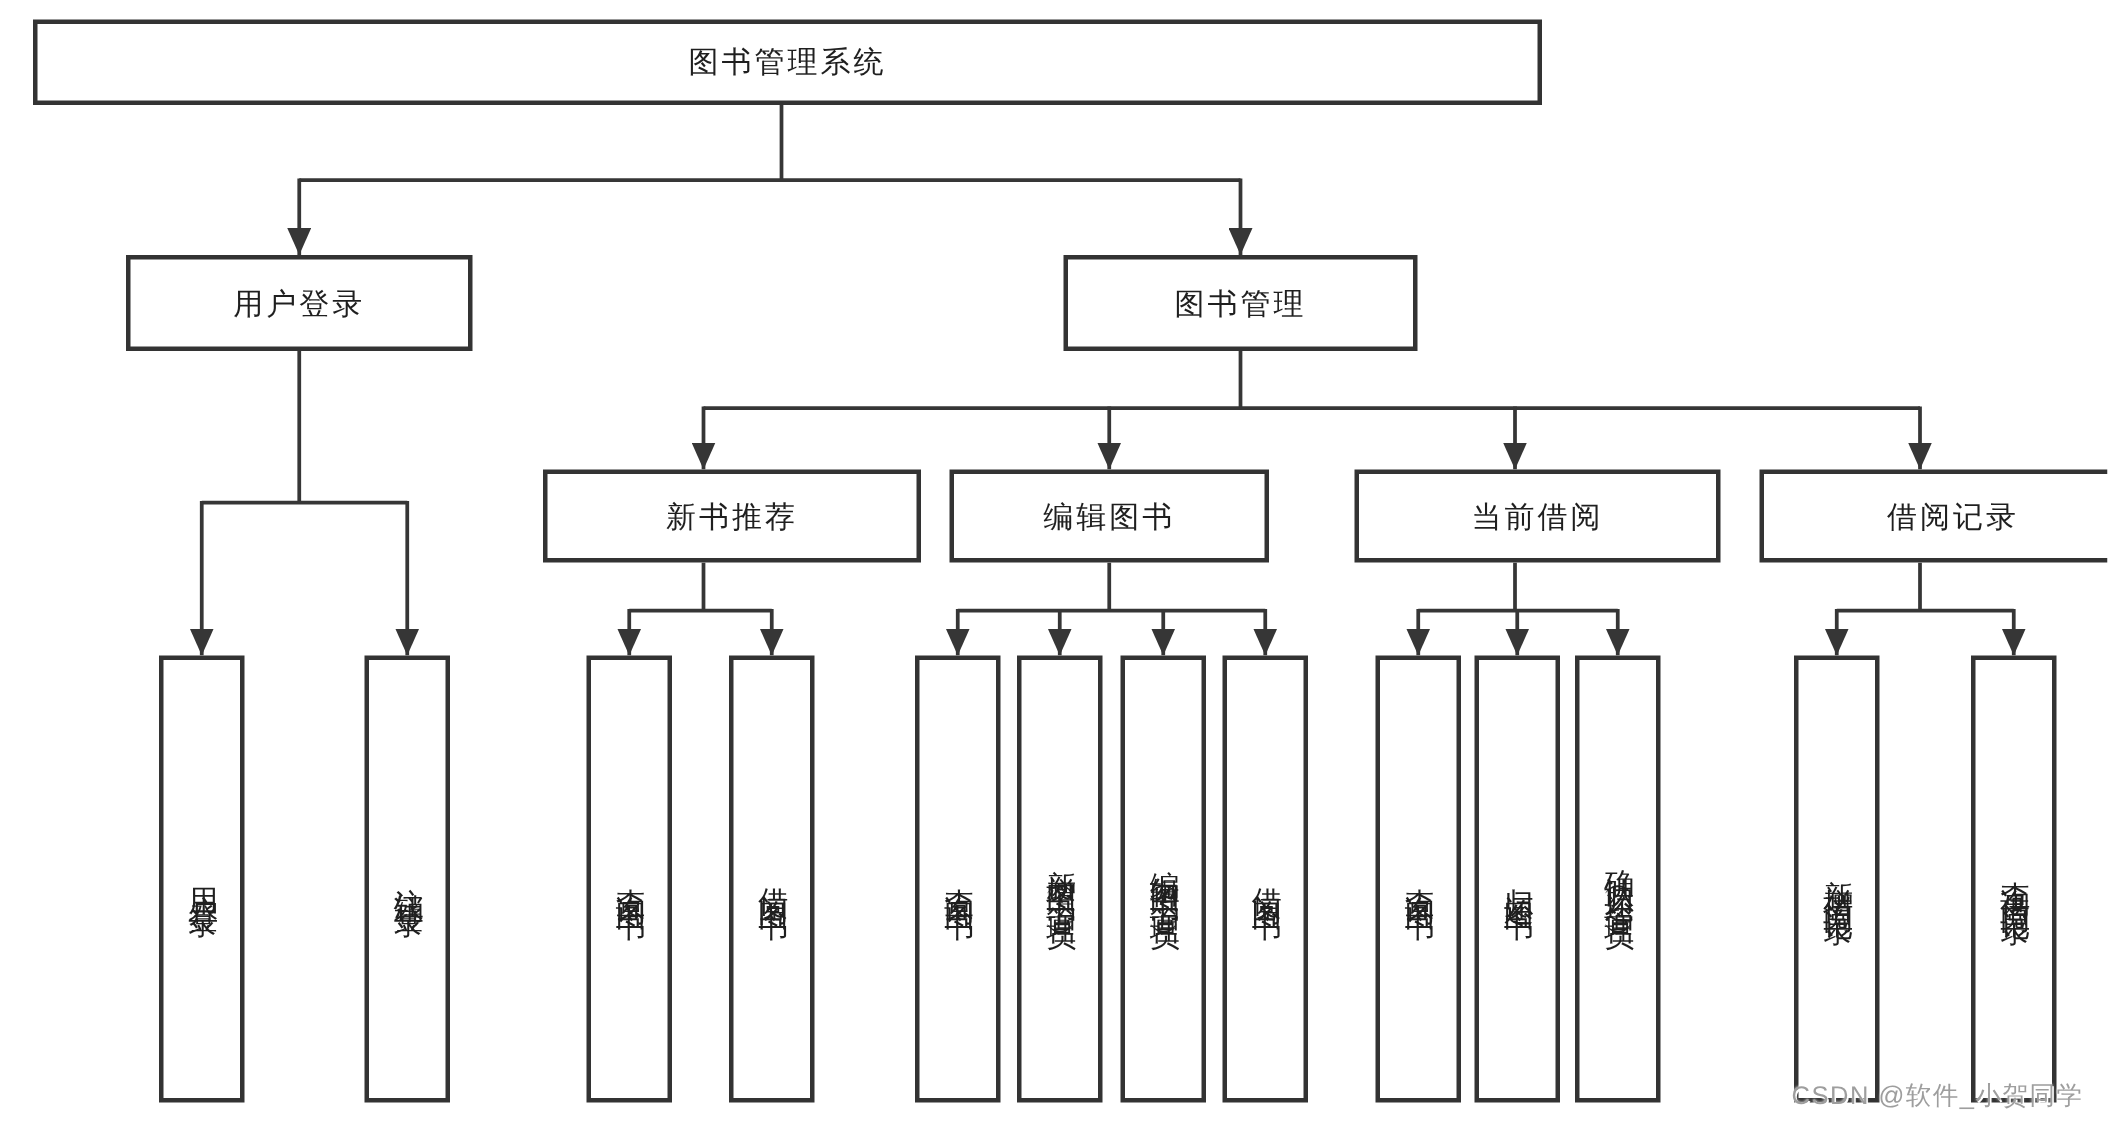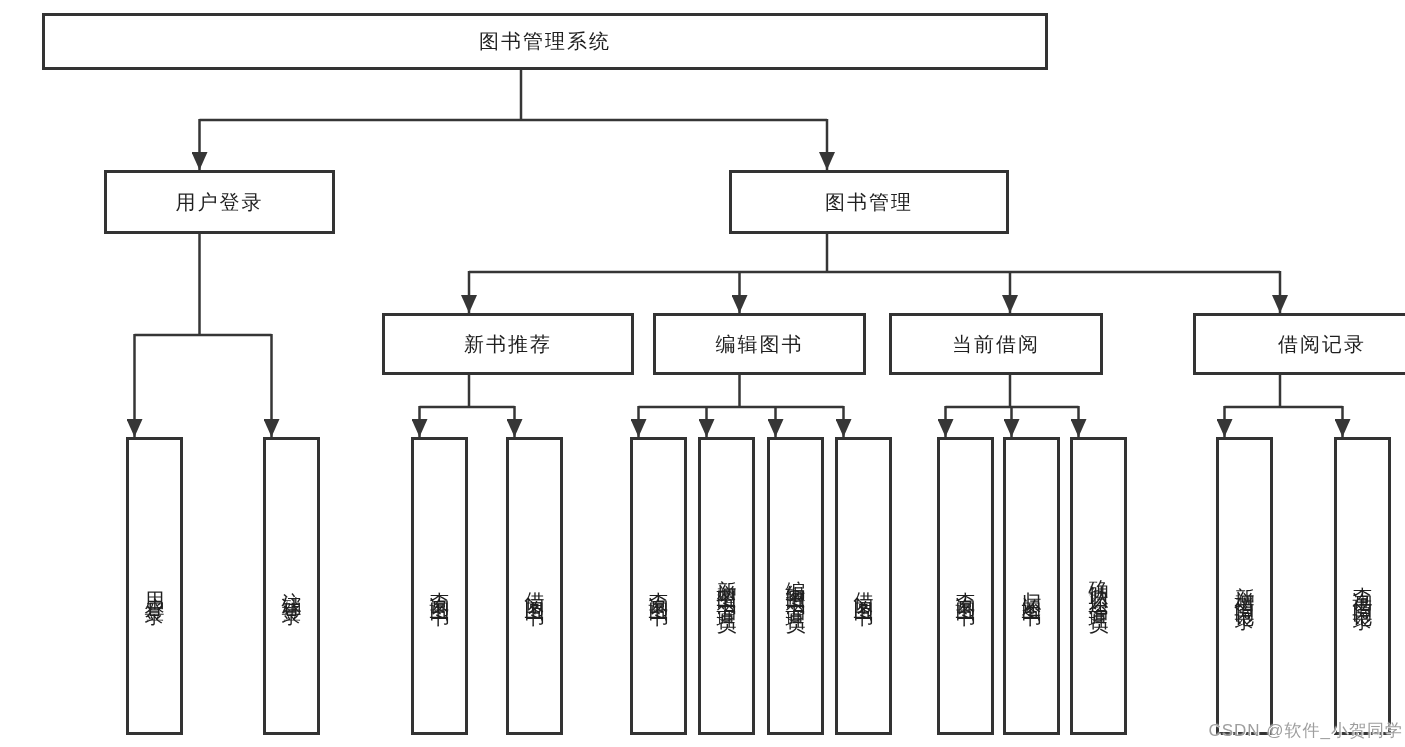--- a/index.html
+++ b/index.html
@@ -11,34 +11,33 @@
     overflow:hidden;
   }
   .wires{position:absolute;left:0;top:0;width:1405px;height:747px;}
   .node{
     position:absolute;
     box-sizing:border-box;
     background:#ffffff;
     border:3px solid #333333;
     display:flex;align-items:center;justify-content:center;
     color:#1f1f1f;
-    margin-left:20px;
   }
   .hlabel{font-size:20px;letter-spacing:2px;white-space:nowrap;}
   .leaf .vlabel{
     writing-mode:vertical-rl;
     text-orientation:mixed;
     font-size:20px;
     letter-spacing:5px;
     line-height:1.15;
     white-space:nowrap;
   }
   .watermark{
     position:absolute;
-    right:2px;bottom:5px;
+    right:16px;bottom:5px;
     color:#9e9e9e;
     font-size:17px;
     letter-spacing:1px;
     text-shadow:0 0 2px #ffffff,1px 1px 0 #ffffff;
     white-space:nowrap;
   }
 </style>
 </head>
 <body>
 
@@ -106,31 +105,31 @@
     </g>
   </svg>
 
   <div class="node" style="left:22px;top:13px;width:1006px;height:57px">
     <span class="hlabel">图书管理系统</span>
   </div>
 
   <div class="node" style="left:84px;top:170px;width:231px;height:64px">
     <span class="hlabel">用户登录</span>
   </div>
-  <div class="node" style="left:709px;top:170px;width:280px;height:64px">
+  <div class="node" style="left:709px;top:170px;width:236px;height:64px">
     <span class="hlabel">图书管理</span>
   </div>
 
   <div class="node" style="left:362px;top:313px;width:252px;height:62px">
     <span class="hlabel">新书推荐</span>
   </div>
   <div class="node" style="left:633px;top:313px;width:213px;height:62px">
     <span class="hlabel">编辑图书</span>
   </div>
-  <div class="node" style="left:869px;top:313px;width:214px;height:62px">
+  <div class="node" style="left:903px;top:313px;width:244px;height:62px">
     <span class="hlabel">当前借阅</span>
   </div>
   <div class="node" style="left:1173px;top:313px;width:258px;height:62px">
     <span class="hlabel">借阅记录</span>
   </div>
 
   <div class="node leaf" style="left:106px;top:437px;width:57px;height:298px">
     <span class="vlabel">用户登录</span>
   </div>
   <div class="node leaf" style="left:243px;top:437px;width:57px;height:298px">

